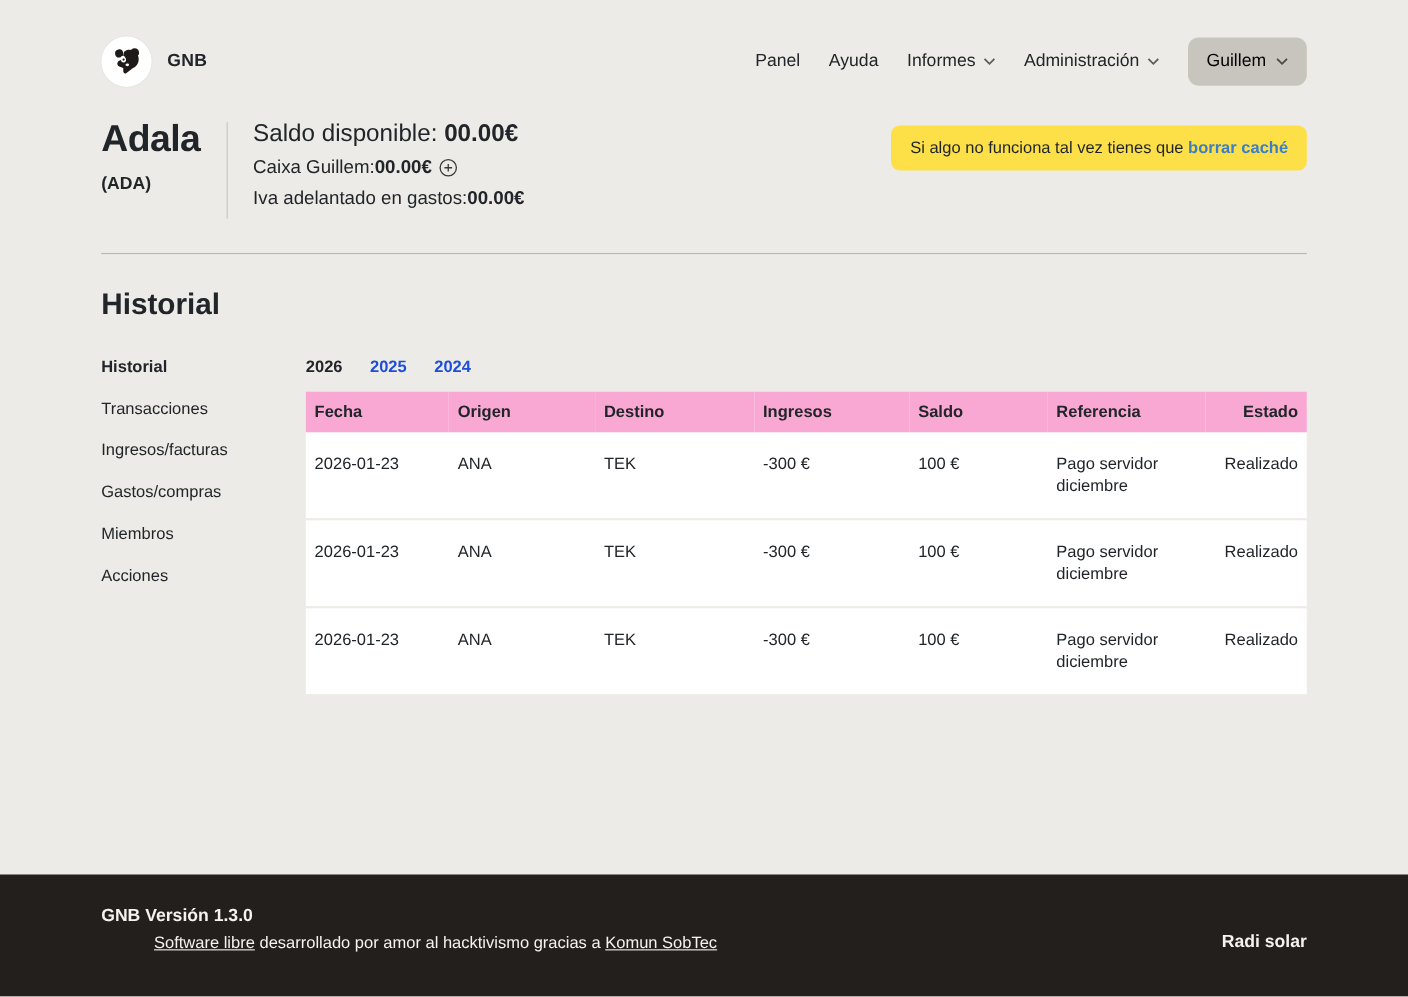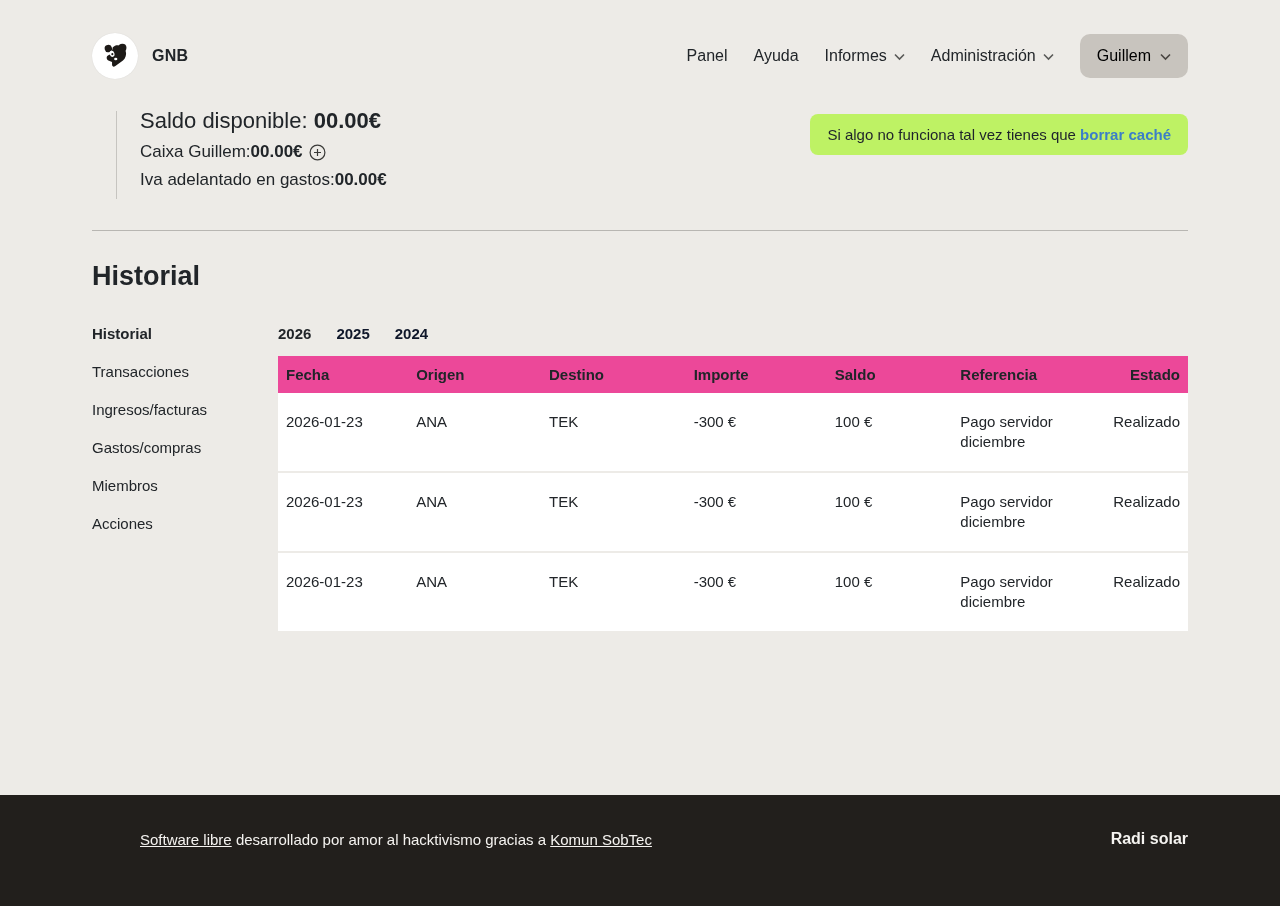--- a/index.html
+++ b/index.html
@@ -26,39 +26,39 @@
 
   
   .account-section { display: flex; align-items: flex-start; margin-top: 29px; }
   .account-id h1 { font-size: 34px; margin: 0; line-height: 1.1; letter-spacing: -.5px; }
   .account-code { font-size: 16px; font-weight: bold; margin-top: 14px; }
   .v-divider { width: 1px; background: #c6c4c0; align-self: stretch; margin: 3px 23px 0 24px; min-height: 88px; }
   .saldo-line { font-size: 22px; line-height: 1.2; }
   .sub-line { font-size: 17px; margin-top: 8px; display: flex; align-items: center; }
   .bold { font-weight: bold; }
   .plus-icon { margin-left: 6px; display: inline-flex; cursor: pointer; }
-  .notice { margin-left: auto; align-self: flex-start; margin-top: 6px; background: #bef264; border-radius: 8px; padding: 12px 17px; font-size: 15px; color: #1e232b; }
+  .notice { margin-left: auto; align-self: flex-start; margin-top: 6px; background: #fde047; border-radius: 8px; padding: 12px 17px; font-size: 15px; color: #1e232b; }
   .notice a { color: #3b7ec8; font-weight: bold; text-decoration: none; }
 
   hr.sep { border: none; border-top: 1px solid #b8b6b2; margin: 31px 0 0; }
 
   .section-title { font-size: 27px; margin: 30px 0 0; font-weight: bold; }
 
   
   .content { display: flex; margin-top: 33px; }
   .sidebar { width: 186px; flex: 0 0 186px; font-size: 15px; }
   .sidebar a { display: block; margin-bottom: 21px; color: #212529; text-decoration: none; }
   .sidebar a.active { font-weight: bold; }
   .main { flex: 1 1 auto; }
   .years { display: flex; gap: 25px; font-size: 15px; font-weight: bold; margin-bottom: 14px; }
-  .years a { color: #0f172a; text-decoration: none; }
+  .years a { color: #1d4ed8; text-decoration: none; }
   .years a.active { color: #212529; cursor: default; }
 
   table.hist { width: 100%; border-collapse: collapse; font-size: 15px; background: #ffffff; }
-  table.hist thead th { background: #ec4899; text-align: left; font-weight: bold; padding: 10px 8px; }
+  table.hist thead th { background: #f9a8d4; text-align: left; font-weight: bold; padding: 10px 8px; }
   table.hist td { padding: 19px 8px 20px; vertical-align: top; line-height: 1.3; }
   table.hist tbody tr:not(:first-child) td { border-top: 2px solid #edebe7; }
   table.hist th:last-child, table.hist td:last-child { text-align: right; }
 
   
   footer { flex: 0 0 111px; background: #221f1c; color: #f5f3f0; }
   .footer-inner { display: flex; justify-content: space-between; align-items: flex-end; padding-top: 29px; }
   .footer-version { font-size: 16px; font-weight: bold; }
   .footer-credits { font-size: 15px; margin-top: 7px; margin-left: 48px; }
   .footer-credits a { color: #f5f3f0; text-decoration: underline; }
@@ -106,20 +106,24 @@
         <button class="user-btn">
           <span>Guillem</span>
           <span class="chev"><svg width="11" height="8" viewBox="0 0 11 8">
                 <path d="M1 1.5l4.5 4.5L10 1.5" fill="none" stroke="#4a4642" stroke-width="1.6"></path>
               </svg></span>
         </button>
       </nav>
     </header>
 
     <section class="account-section">
+      <div class="account-id">
+        <h1>Adala</h1>
+        <div class="account-code">(ADA)</div>
+      </div>
       <div class="v-divider"></div>
       <div class="balances">
         <div class="saldo-line"><span>Saldo disponible: </span><span class="bold">00.00€</span></div>
         <div class="sub-line">
           <span>Caixa Guillem: </span>
             <span class="bold">00.00€</span>
           <span class="plus-icon">
             <svg width="17" height="17" viewBox="0 0 17 17">
                 <circle cx="8.5" cy="8.5" r="7.4" fill="none" stroke="#3a3a38" stroke-width="1.2"></circle>
                 <path d="M8.5 5v7M5 8.5h7" stroke="#3a3a38" stroke-width="1.2"></path>
@@ -163,21 +167,21 @@
               <col style="width:15.5%">
               <col style="width:13.8%">
               <col style="width:15.8%">
               <col style="width:10.1%">
           </colgroup>
           <thead>
             <tr>
               <th>Fecha</th>
               <th>Origen</th>
               <th>Destino</th>
-              <th>Importe</th>
+              <th>Ingresos</th>
               <th>Saldo</th>
               <th>Referencia</th>
               <th>Estado</th>
             </tr>
           </thead>
           <tbody>
             <tr>
               <td>2026-01-23</td>
               <td>ANA</td>
               <td>TEK</td>
@@ -208,17 +212,18 @@
         </table>
       </div>
     </div>
 
   </div>
 </div>
 
 <footer>
   <div class="container footer-inner">
     <div class="footer-left">
+      <div class="footer-version">GNB Versión 1.3.0</div>
       <div class="footer-credits"><a>Software libre</a><span> desarrollado por amor al hacktivismo gracias a </span><a>Komun SobTec</a></div>
     </div>
     <div class="footer-right">Radi solar</div>
   </div>
 </footer>
 
 </body></html>

